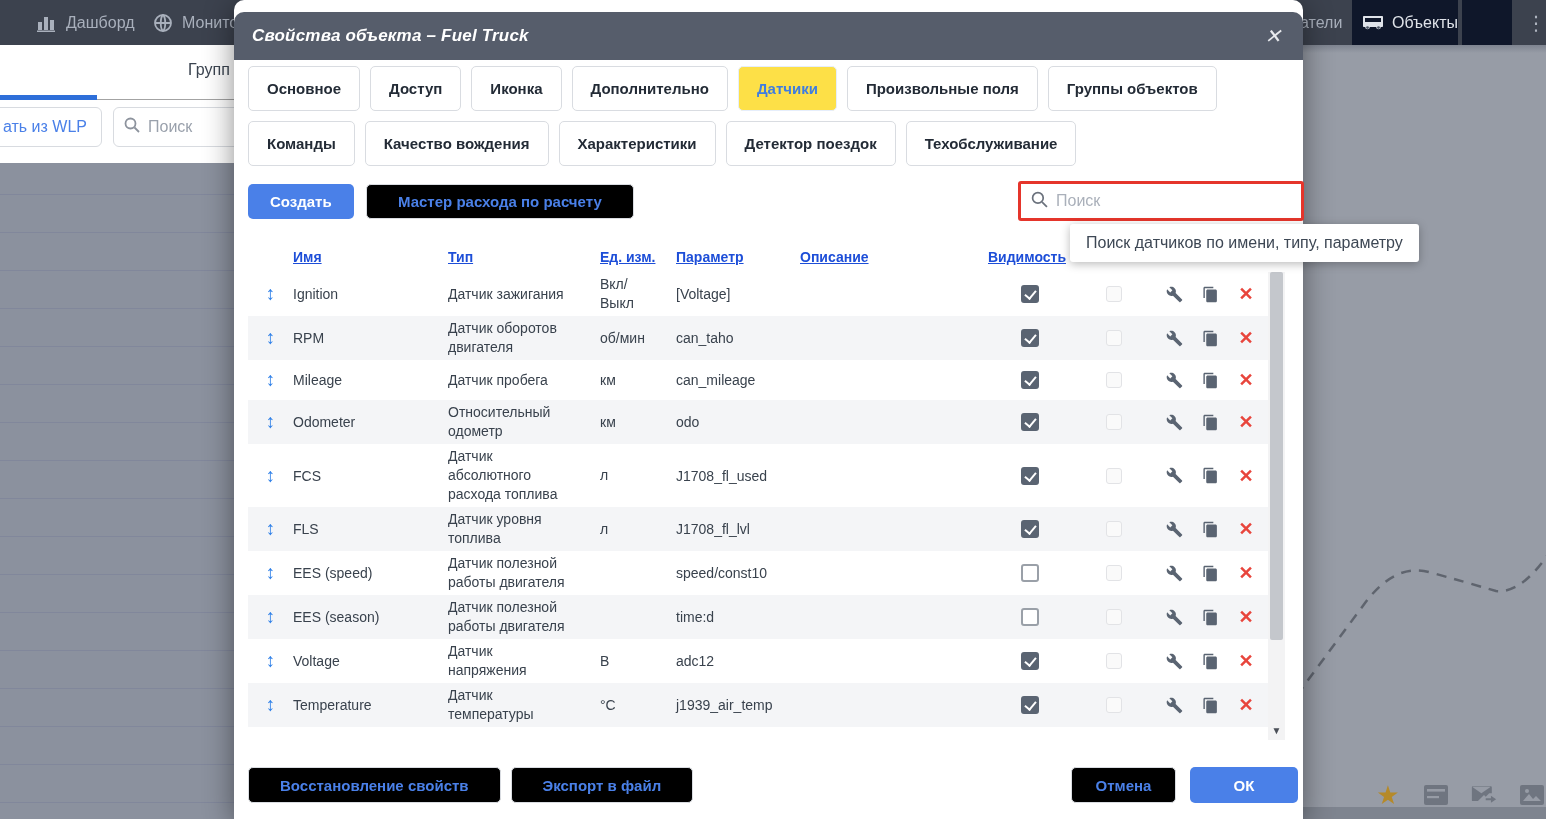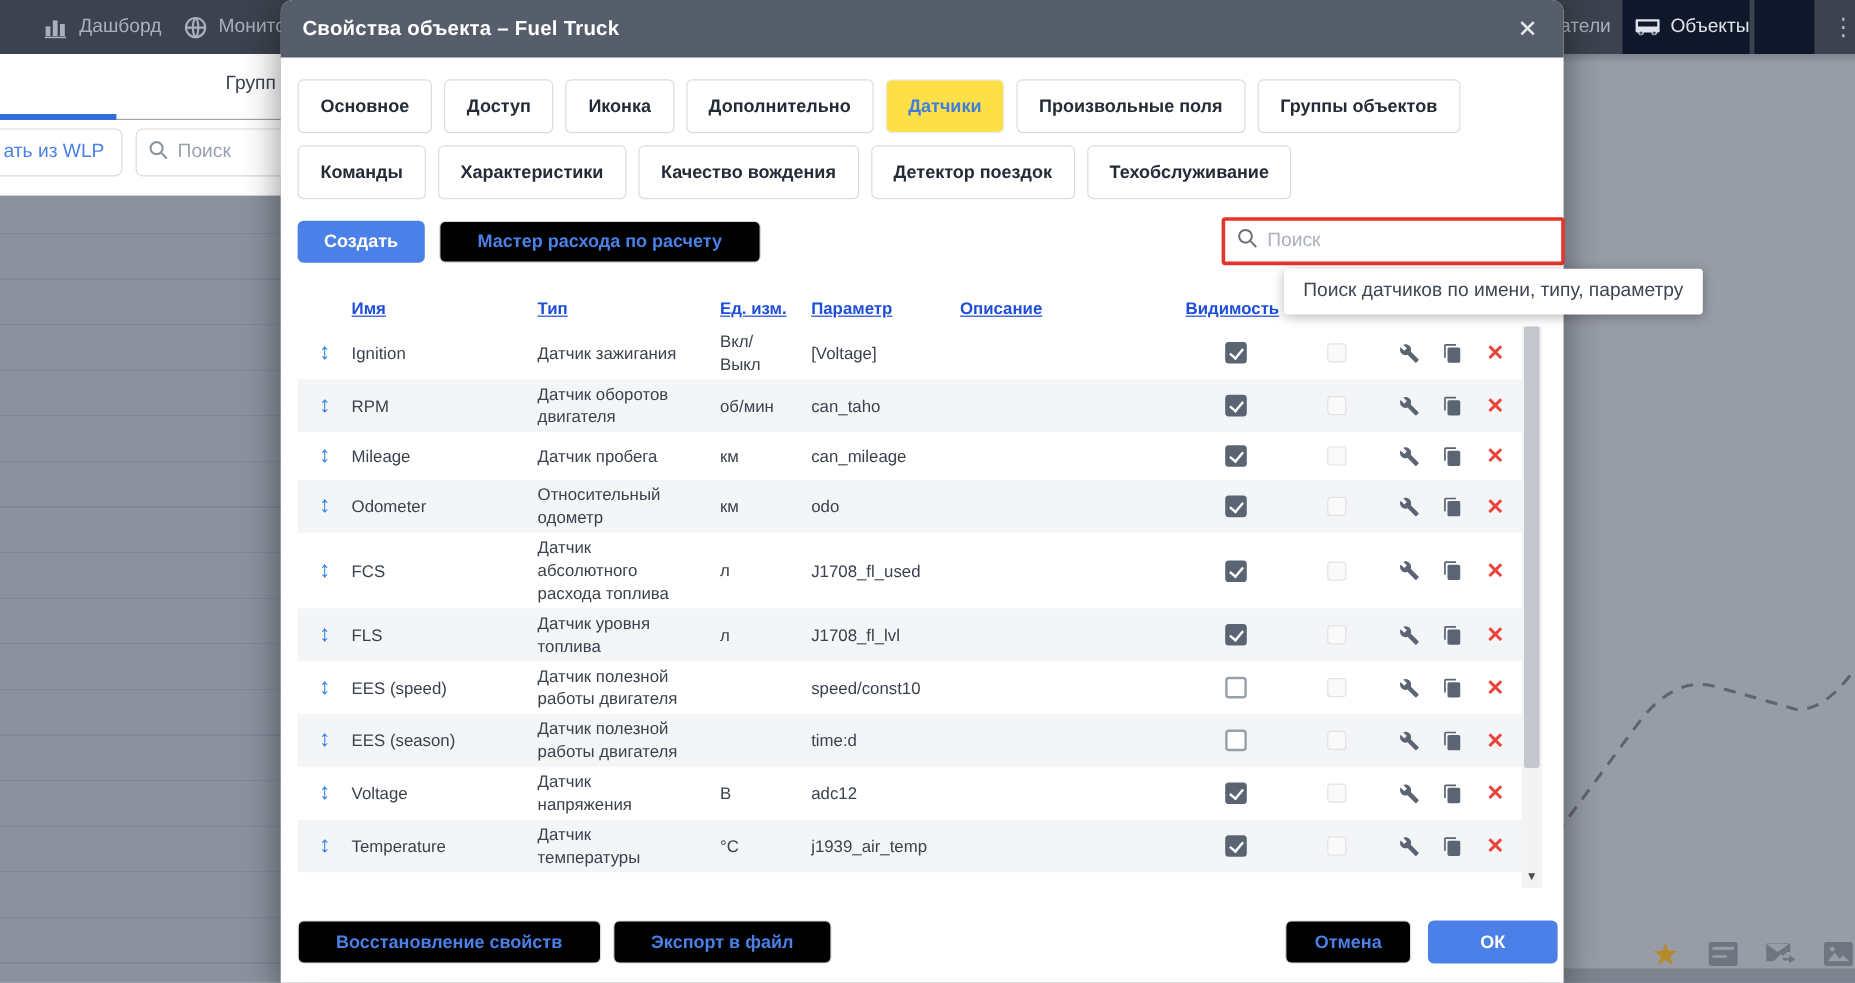--- a/index.html
+++ b/index.html
@@ -43,22 +43,22 @@
   .map-route { position:absolute; left:0; top:0; }
   .map-bottombar { position:absolute; left:0; top:762px; width:243px; height:12px; background:#7e848f; }
   .map-icons { position:absolute; left:0; top:735px; width:243px; height:30px; display:flex;
     align-items:center; gap:22px; padding-left:72px; }
   .map-icons .mi { width:26px; height:26px; display:flex; align-items:center; justify-content:center; color:#6e московс7480; }
   .star-glyph { color:#b58a2a; font-size:26px; line-height:26px; }
 
   
   .modal { position:absolute; left:234px; top:0; width:1069px; height:819px; background:#fff;
     border-radius:10px 10px 0 0; box-shadow:0 6px 30px rgba(0,0,0,.45); z-index:50; }
-  .modal-header { position:absolute; left:0; top:0; width:100%; height:48px; background:#565d6b;
-    border-radius:10px 10px 0 0; display:flex; align-items:center; padding:0 18px; }
+  .modal-header { position:absolute; left:0; top:12px; width:100%; height:48px; background:#565d6b;
+    border-radius:10px 10px 0 0; display:flex; align-items:center; padding:0 18px;font-style:italic; }
   .modal-title { color:#fff; font-size:17px; font-weight:600; letter-spacing:.2px; }
   .modal-close { position:absolute; right:18px; top:12px; width:24px; height:24px; color:#e8eaee;
     font-size:20px; display:flex; align-items:center; justify-content:center; cursor:pointer; }
 
   .tabs { position:absolute; left:14px; top:66px; width:1040px; display:flex; flex-wrap:wrap; gap:10px; }
   .tab { height:45px; padding:16px 18px; background:#fff; border:1px solid #d9dce1; border-radius:5px;
     display:flex; align-items:center; font-size:15px; font-weight:600; color:#232b36; cursor:pointer; }
   .tab.active { background:#fde047; border-color:#e6eefb; color:#3f7de0; }
 
   .toolbar { position:absolute; left:14px; top:184px; width:1040px; height:36px; }
@@ -253,24 +253,24 @@
         <div class="tab">
           <span>Группы объектов</span>
         </div>
       </div>
     <div style="display:flex; gap:10px;">
 
     <div class="tab">
           <span>Команды</span>
         </div>
         <div class="tab">
+          <span>Качество вождения</span>
+        </div>
+        <div class="tab">
           <span>Характеристики</span>
-        </div>
-        <div class="tab">
-          <span>Качество вождения</span>
         </div>
         <div class="tab">
           <span>Детектор поездок</span>
         </div>
         <div class="tab">
           <span>Техобслуживание</span>
         </div>
       </div>
   </div>
 

